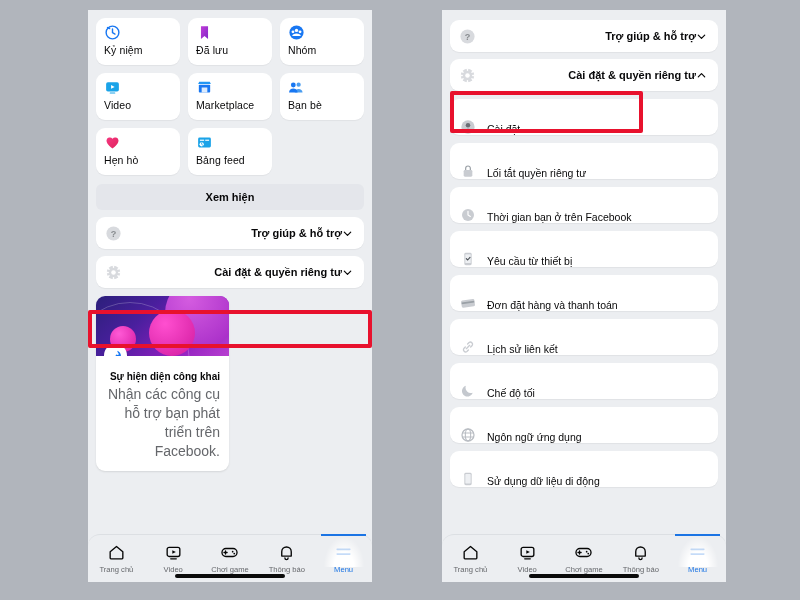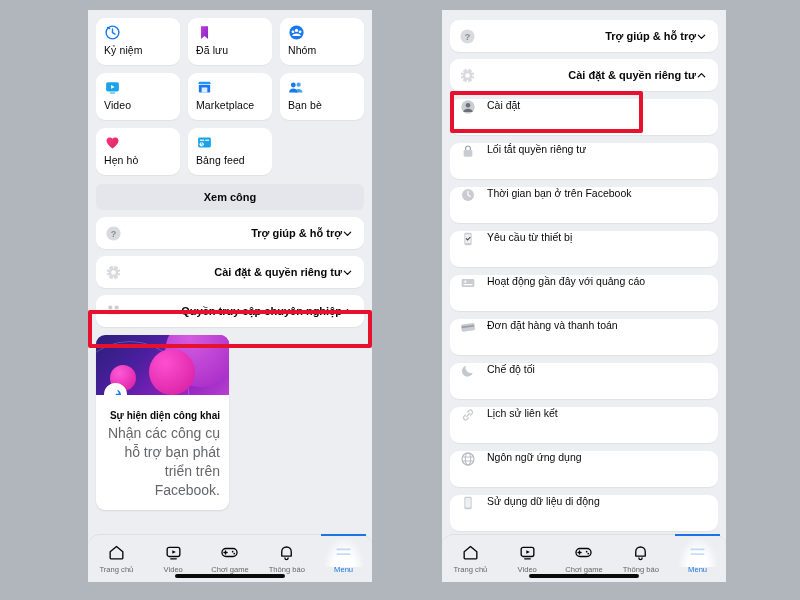--- a/index.html
+++ b/index.html
@@ -127,21 +127,21 @@
   .promo-text { padding: 15px 9px 10px 9px; }
   .promo-title { font-size: 10px; font-weight: bold; color: #080809; }
   .promo-sub { font-size: 14px; color: #65676b; line-height: 1.35; margin-top: 3px; }
 
   
   .set-row {
     margin-top: 8px;
     background: #fff;
     border-radius: 9px;
     height: 36px;
-    display: flex; align-items: flex-start;
+    display: flex; align-items: flex-end;
     padding: 0 10px;
     box-shadow: 0 1px 1px rgba(0,0,0,.05);
   }
   .set-row .s-icon { width: 16px; height: 16px; flex: 0 0 16px; }
   .set-row .s-label {
     margin-left: 11px;
     font-size: 10.5px;
     color: #080809;
     white-space: nowrap;
   }
@@ -278,21 +278,21 @@
             <rect x="5.5" y="8" width="6" height="1.6" fill="#fff"></rect>
             <rect x="13" y="8" width="5.5" height="1.6" fill="#fff"></rect>
             <circle cx="8" cy="14.5" r="3" fill="#fff"></circle>
             <path d="M8 12.6v2l1.3 1" stroke="#1aa3e8" stroke-width="1.2" fill="none" stroke-linecap="round"></path>
           </svg>
           <div class="t-label">Bảng feed</div>
         </div>
 
       </div>
 
-      <button class="seemore">Xem công</button>
+      <button class="seemore">Xem hiện</button>
 
       <div class="acc-row">
         <svg class="a-icon" viewBox="0 0 24 24">
           <circle cx="12" cy="12" r="10" fill="#d8dade"></circle>
           <text x="12" y="17" text-anchor="middle" font-size="13" font-weight="bold" fill="#8a8d91" font-family="Liberation Sans, sans-serif">?</text>
         </svg>
         <span class="a-label">Trợ giúp &amp; hỗ trợ</span>
         <svg class="chev" viewBox="0 0 24 24">
           <path d="M5 9l7 7 7-7" fill="none" stroke="#050505" stroke-width="2.6" stroke-linecap="round" stroke-linejoin="round"></path>
         </svg>
@@ -312,34 +312,20 @@
             <rect x="18" y="4.6" width="2" height="4" rx="1" transform="rotate(45 19 6.6)"></rect>
             <rect x="4" y="15.4" width="2" height="4" rx="1" transform="rotate(45 5 17.4)"></rect>
           </g>
         </svg>
         <span class="a-label">Cài đặt &amp; quyền riêng tư</span>
         <svg class="chev" viewBox="0 0 24 24">
           <path d="M5 9l7 7 7-7" fill="none" stroke="#050505" stroke-width="2.6" stroke-linecap="round" stroke-linejoin="round"></path>
         </svg>
       </div>
 
-      <div class="acc-row">
-        <svg class="a-icon" viewBox="0 0 24 24">
-          <g fill="#c9ccd1">
-            <circle cx="7.5" cy="6.5" r="3"></circle>
-              <path d="M3 16c0-2.5 2-4 4.5-4s4.5 1.5 4.5 4z"></path>
-            <circle cx="16.5" cy="6.5" r="3"></circle>
-              <path d="M12 16c0-2.5 2-4 4.5-4s4.5 1.5 4.5 4z"></path>
-          </g>
-        </svg>
-        <span class="a-label">Quyền truy cập chuyên nghiệp</span>
-        <svg class="chev" viewBox="0 0 24 24">
-          <path d="M5 15l7-7 7 7" fill="none" stroke="#050505" stroke-width="2.6" stroke-linecap="round" stroke-linejoin="round"></path>
-        </svg>
-      </div>
 
       <div class="promo-wrap">
         <div class="promo">
           <div class="promo-img">
             <div class="arc"></div>
             <div class="sphere s1"></div>
             <div class="sphere s2"></div>
             <div class="sphere s3"></div>
             <div class="promo-badge">
               <svg width="14" height="14" viewBox="0 0 24 24">
@@ -462,49 +448,41 @@
 
       <div class="set-row">
         <svg class="s-icon" viewBox="0 0 24 24">
           <rect x="6.5" y="2.5" width="11" height="19" rx="2.2" fill="#c9ccd1"></rect>
           <rect x="8" y="5" width="8" height="13" fill="#eef0f3"></rect>
           <path d="M9.5 11.5l2 2 3.5-4" fill="none" stroke="#4a4f55" stroke-width="1.7" stroke-linecap="round" stroke-linejoin="round"></path>
         </svg>
         <span class="s-label">Yêu cầu từ thiết bị</span>
       </div>
 
-      <div class="set-row">
-        <svg class="s-icon" viewBox="0 0 24 24">
-          <rect x="2.5" y="6" width="19" height="12" rx="2" fill="#c9ccd1"></rect>
-          <rect x="5" y="13.5" width="14" height="1.8" rx=".9" fill="#fff"></rect>
-          <circle cx="8" cy="10" r="1.6" fill="#fff"></circle>
-        </svg>
-        <span class="s-label">Hoạt động gần đây với quảng cáo</span>
-      </div>
 
       <div class="set-row">
         <svg class="s-icon" viewBox="0 0 24 24">
           <rect x="2" y="7" width="20" height="11" rx="2" fill="#c9ccd1" transform="rotate(-8 12 12)"></rect>
           <rect x="2.5" y="10" width="19" height="2.4" fill="#9aa0a6" transform="rotate(-8 12 12)"></rect>
         </svg>
         <span class="s-label">Đơn đặt hàng và thanh toán</span>
       </div>
 
       <div class="set-row">
         <svg class="s-icon" viewBox="0 0 24 24">
+          <path d="M9.5 14.5l5-5M8 12l-2.2 2.2a3.3 3.3 0 004.6 4.6L12.6 16.6M11.4 7.4L13.6 5.2a3.3 3.3 0 014.6 4.6L16 12" fill="none" stroke="#c9ccd1" stroke-width="2" stroke-linecap="round"></path>
+        </svg>
+        <span class="s-label">Lịch sử liên kết</span>
+      </div>
+
+      <div class="set-row">
+        <svg class="s-icon" viewBox="0 0 24 24">
           <path d="M19 14.5A8 8 0 018.8 4.3 8.2 8.2 0 1019 14.5z" fill="#c4c8ce"></path>
         </svg>
         <span class="s-label">Chế độ tối</span>
-      </div>
-
-      <div class="set-row">
-        <svg class="s-icon" viewBox="0 0 24 24">
-          <path d="M9.5 14.5l5-5M8 12l-2.2 2.2a3.3 3.3 0 004.6 4.6L12.6 16.6M11.4 7.4L13.6 5.2a3.3 3.3 0 014.6 4.6L16 12" fill="none" stroke="#c9ccd1" stroke-width="2" stroke-linecap="round"></path>
-        </svg>
-        <span class="s-label">Lịch sử liên kết</span>
       </div>
 
       <div class="set-row">
         <svg class="s-icon" viewBox="0 0 24 24">
           <circle cx="12" cy="12" r="9" fill="none" stroke="#b9bdc3" stroke-width="1.9"></circle>
           <ellipse cx="12" cy="12" rx="4" ry="9" fill="none" stroke="#b9bdc3" stroke-width="1.6"></ellipse>
           <path d="M3.4 9h17.2M3.4 15h17.2" stroke="#b9bdc3" stroke-width="1.6"></path>
         </svg>
         <span class="s-label">Ngôn ngữ ứng dụng</span>
       </div>

